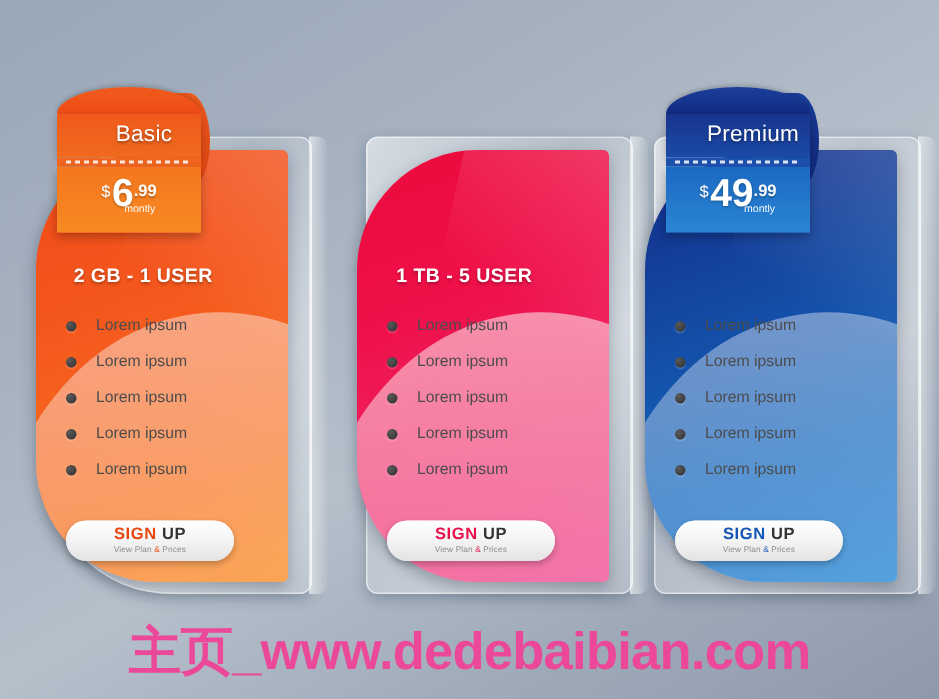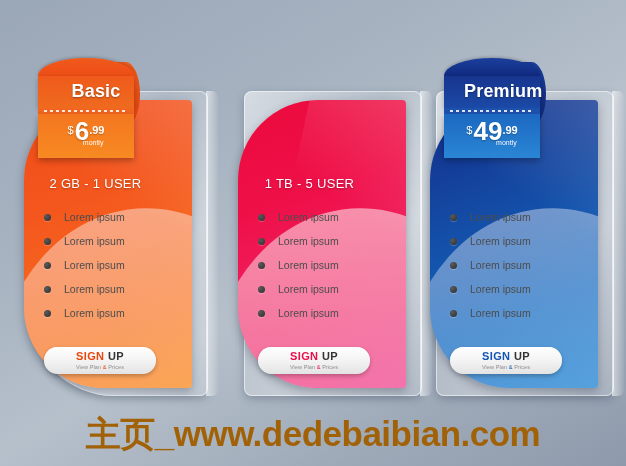--- a/index.html
+++ b/index.html
@@ -81,21 +81,21 @@
   .curl-tail.c2{background:linear-gradient(180deg,#1a3f9c,#0d2370);}
 
   .rib-top{
     padding:5px 0 6px;text-align:center;
     box-shadow:0 2px 5px rgba(0,0,0,.25);
   }
   .rib-top.t0{background:linear-gradient(180deg,#ef5a1c,#ef6a1e);}
   .rib-top.t1{background:linear-gradient(180deg,#ea0a3e,#ec1348);}
   .rib-top.t2{background:linear-gradient(180deg,#17358f,#1b4aa6);}
   .rib-name{
-    color:#fff;font-size:18px;font-weight:bold;letter-spacing:.2px;
+    color:#fff;font-size:15px;font-weight:normal;letter-spacing:.2px;
     text-shadow:0 1px 2px rgba(0,0,0,.35);
     margin-left:20px;
   }
   .perf{
     height:6px;
     background-image:repeating-linear-gradient(90deg,rgba(255,255,255,.85) 0 3px,rgba(255,255,255,0) 3px 6px);
     background-position:center;background-repeat:no-repeat;background-size:84px 2px;
   }
   .perf.f0{background-color:#f0651f;}
   .perf.f1{background-color:#ee1b56;}
@@ -112,21 +112,21 @@
   .price-row{display:inline-block;position:relative;color:#fff;line-height:1;}
   .cur{font-size:11px;vertical-align:super;margin-right:1px;text-shadow:0 1px 1px rgba(0,0,0,.25);}
   .amt{font-size:26px;font-weight:bold;text-shadow:0 1px 2px rgba(0,0,0,.30);}
   .cents{font-size:11px;font-weight:bold;vertical-align:super;text-shadow:0 1px 1px rgba(0,0,0,.25);}
   .per{font-size:7px;display:block;text-align:right;margin-top:-5px;margin-right:1px;opacity:.95;}
 
   
   .content{position:absolute;left:0;top:42px;width:168px;height:288px;z-index:4;}
   .quota{
     position:absolute;left:0;top:76px;width:143px;text-align:center;
-    color:#fff;font-size:13px;font-weight:normal;letter-spacing:.3px;
+    color:#fff;font-size:13px;font-weight:bold;letter-spacing:.3px;
     text-shadow:0 1px 2px rgba(0,0,0,.30);
   }
   .feats{position:absolute;left:20px;top:105px;width:148px;}
   .feat{display:flex;align-items:center;height:24px;text-align:right;}
   .dot{
     width:7px;height:7px;border-radius:50%;
     background:radial-gradient(circle at 32% 30%,#5a5a5a,#2e2e2e);
     margin-right:13px;flex:none;box-shadow:0 1px 1px rgba(255,255,255,.25);
   }
   .feat-label{color:#4c4c4c;font-size:10.5px;}
@@ -142,21 +142,21 @@
   }
   .su-main{font-size:11px;font-weight:bold;letter-spacing:.4px;line-height:1.05;}
   .su-a.a0{color:#e8470f;} .su-a.a1{color:#e8104a;} .su-a.a2{color:#1355b4;}
   .su-b{color:#333;}
   .su-sub{font-size:5.5px;color:#8d8d8d;margin-top:1px;letter-spacing:.1px;}
   .su-sub .amp.a0{color:#e8470f;} .su-sub .amp.a1{color:#e8104a;} .su-sub .amp.a2{color:#1355b4;}
 
   
   #watermark{
     position:absolute;left:0;right:0;bottom:8px;text-align:center;
-    color:#a16207;font-size:35px;font-weight:bold;letter-spacing:-.5px;
+    color:#ec4899;font-size:35px;font-weight:bold;letter-spacing:-.5px;
     white-space:nowrap;
   }
 </style>
 </head>
 <body>
 
 <div id="stage">
 
   <div class="plan p0">
     <div class="glass"></div>

